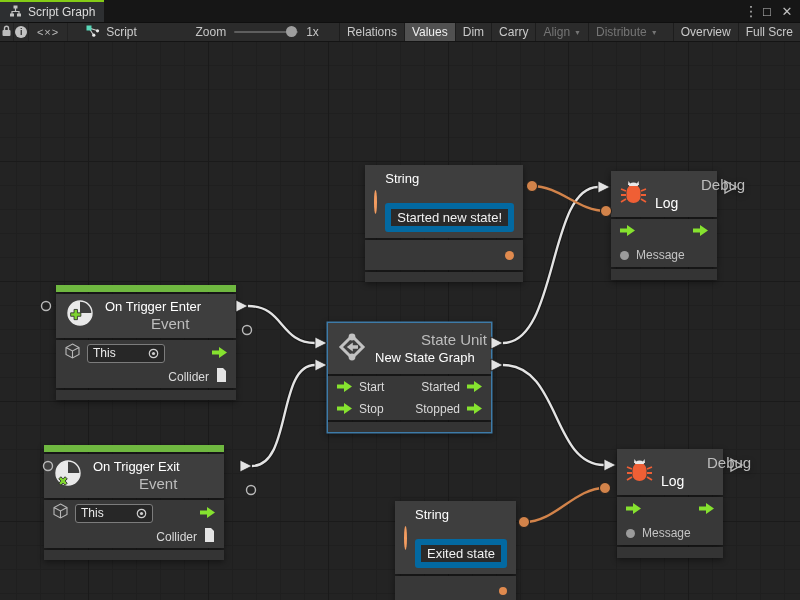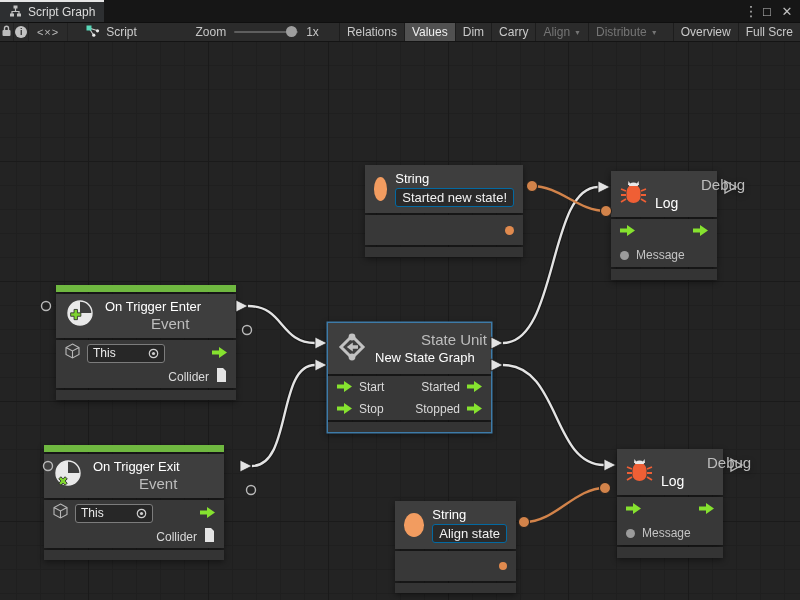--- a/index.html
+++ b/index.html
@@ -1,21 +1,21 @@
 <!DOCTYPE html>
 <html><head>
 <meta charset="utf-8">
 <style>
   * { margin:0; padding:0; box-sizing:border-box; }
   html,body { width:800px; height:600px; overflow:hidden; background:#161616;
     font-family:"Liberation Sans", sans-serif; -webkit-font-smoothing:antialiased; }
 
   
   .tabbar { position:relative; width:800px; height:22px; background:#161616; display:flex; align-items:stretch; }
-  .tab { width:104px; background:#2d2f31; border-top:2px solid #e5e5e5; display:flex; align-items:center; gap:6px; padding:0 9px; }
+  .tab { width:104px; background:#2d2f31; border-top:2px solid #84cc16; display:flex; align-items:center; gap:6px; padding:0 9px; }
   .tab-label { color:#dcdcdc; font-size:12px; white-space:nowrap; }
   .winctrl { position:absolute; right:4px; top:0; height:22px; display:flex; align-items:center; gap:2px; }
   .winbtn { color:#bfbfbf; font-size:13px; width:18px; text-align:center; cursor:default; }
   .winbtn.kebab { font-size:14px; width:12px; }
 
   
   .toolbar { width:800px; height:20px; background:#2b2b2b; border-top:1px solid #0f0f0f; border-bottom:1px solid #141414;
     display:flex; align-items:stretch; overflow:hidden; }
   .tbtn { display:flex; align-items:center; justify-content:center; padding:0 8px; border-right:1px solid #222; color:#cfcfcf; font-size:12px; }
   .tbtn.icon-only { width:30px; padding:0; }
@@ -60,22 +60,22 @@
   .n-title.lg { font-size:14px; }
   .n-sub { color:#bdbdbd; font-size:15px; line-height:1.25; white-space:nowrap;margin-left:46px; }
   .row { display:flex; align-items:center; gap:7px; padding:0 9px; }
   .port-label { color:#dadada; font-size:12px; white-space:nowrap; }
   .port-label.dim { color:#c4c4c4; }
   .spacer { flex:1; }
   .dot { border-radius:50%; }
   .dot.orange { width:9px; height:9px; background:#e08a4e; }
   .dot.gray { width:9px; height:9px; background:#9b9b9b; }
   .circle-icon { border-radius:50%; background:#f29c60; }
-  .valuefield { background:#2a2a2a; border:1px solid #0369a1; border-radius:3px; padding:1px 6px;
-    color:#f2f2f2; font-size:13px; white-space:nowrap; margin-top:1px; align-self:flex-start; }
+  .valuefield { background:#2a2a2a; border:6px solid #0369a1; border-radius:3px; padding:1px 6px;
+    color:#f2f2f2; font-size:13px; white-space:nowrap; margin-top:16px; align-self:flex-start; }
   .thisfield { width:78px; height:19px; background:#272727; border:1px solid #7c7c7c; border-radius:3px;
     display:flex; align-items:center; justify-content:space-between; padding:0 5px; }
   .thisfield span { color:#ececec; font-size:12px; }
 </style>
 </head>
 <body>
 
 <div class="tabbar">
   <div class="tab">
     <span>
@@ -406,21 +406,21 @@
       </div>
     </div>
     <div class="sec foot"></div>
   </div>
 
   <div class="node" style="left:395px; top:459px; width:121px;">
     <div class="sec head">
       <span class="circle-icon" style="width:24px;height:24px;"></span>
       <div class="titlecol">
         <span class="n-title">String</span>
-        <span class="valuefield">Align state</span>
+        <span class="valuefield">Exited state</span>
       </div>
     </div>
     <div class="sec row" style="height:30px; justify-content:flex-end;">
       <span class="dot orange" style="width:8px;height:8px;"></span>
     </div>
     <div class="sec foot"></div>
   </div>
 
   <div class="node" style="left:617px; top:407px; width:106px;">
     <div class="sec head" style="padding:5px 9px;">

